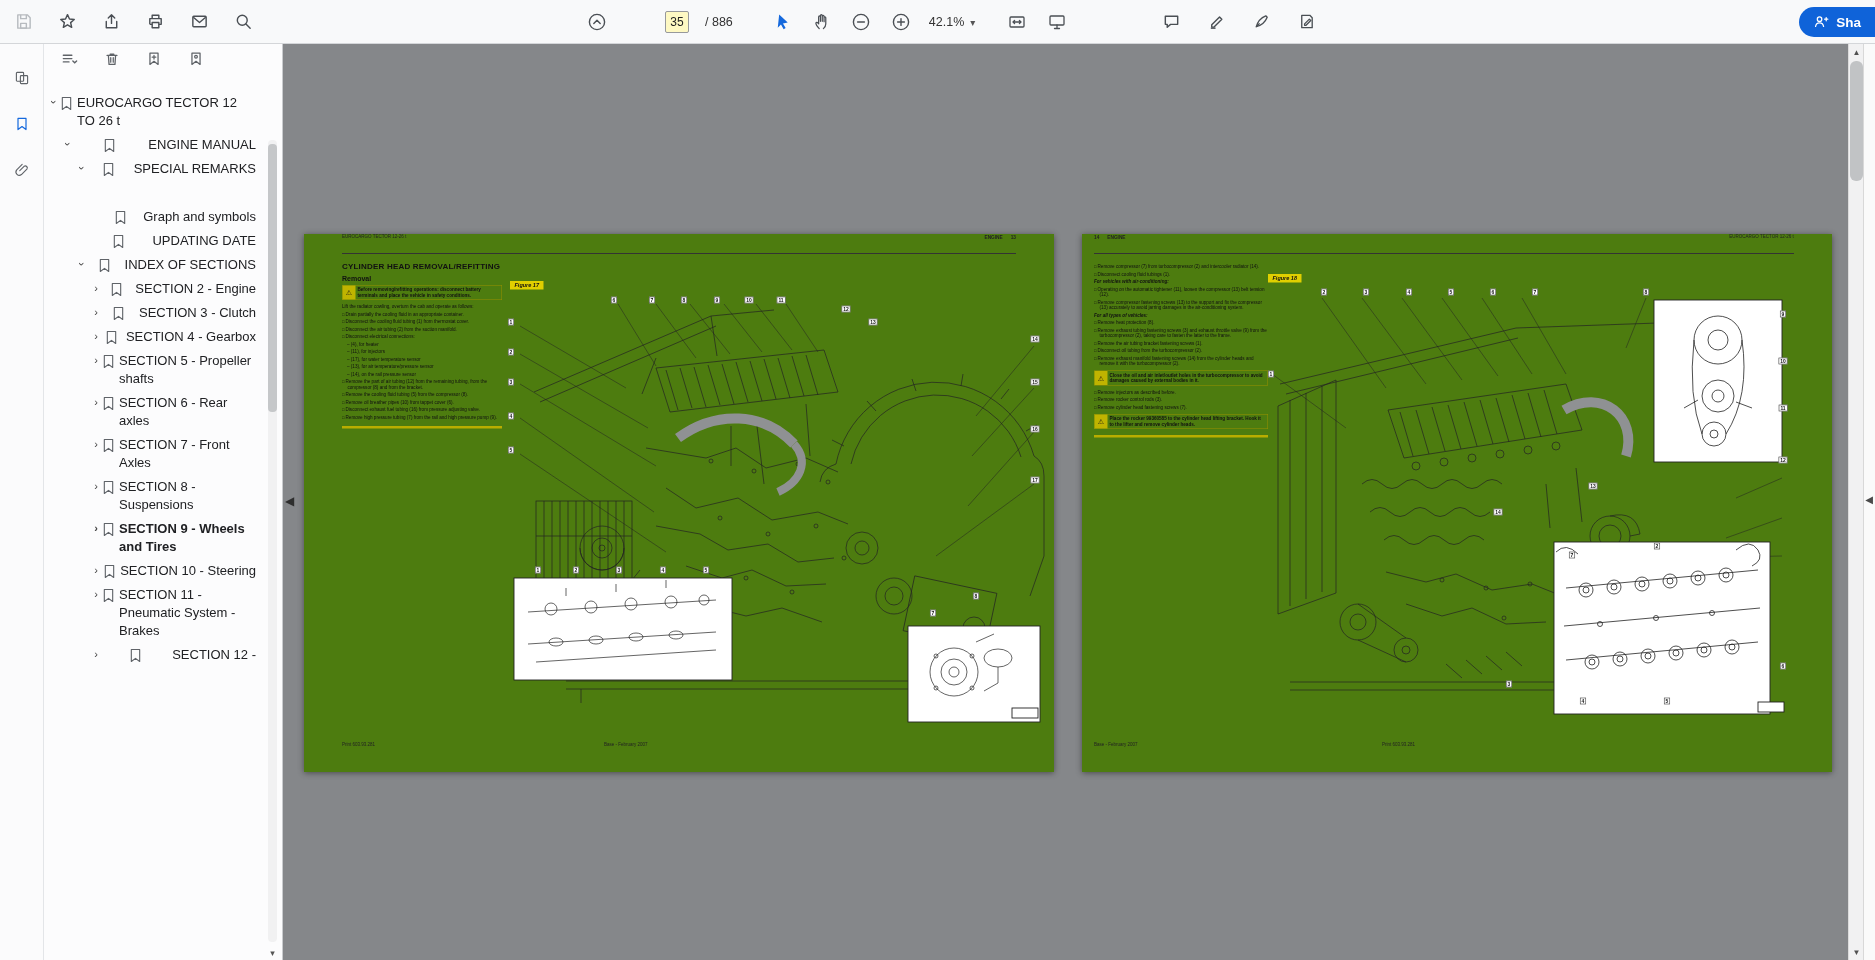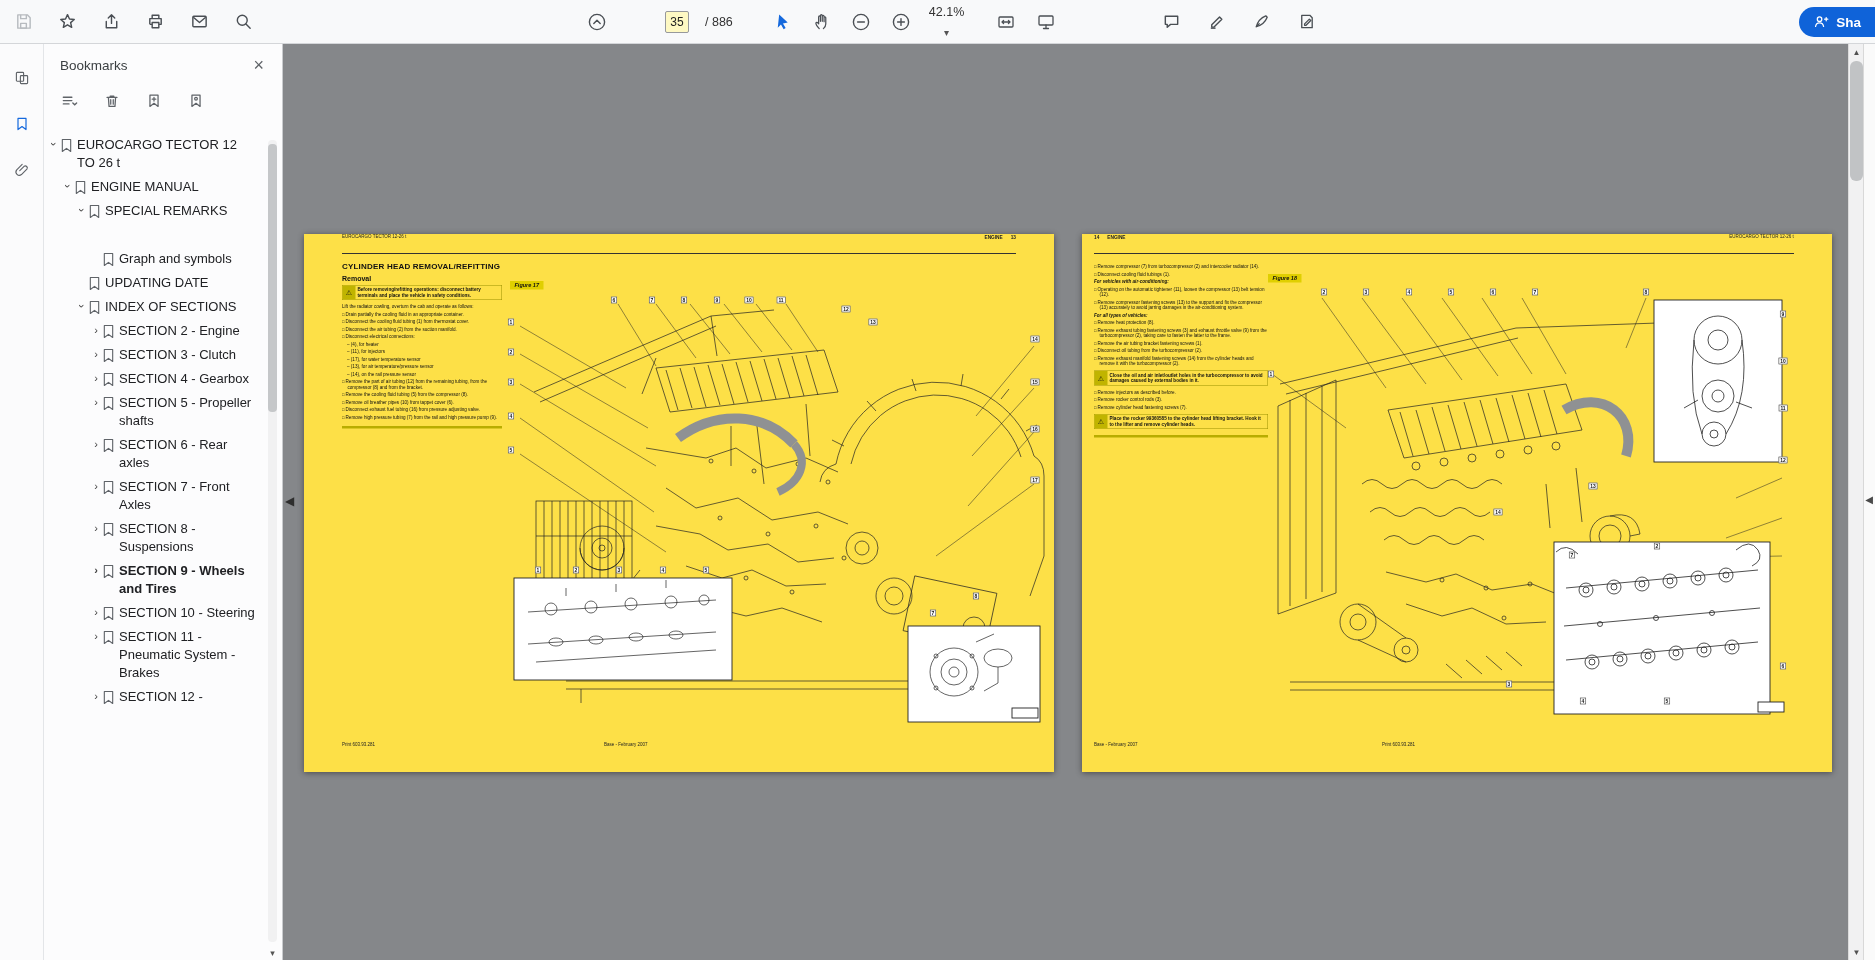--- a/index.html
+++ b/index.html
@@ -18,21 +18,21 @@
   .tb-center{ left:585px; gap:16px; }
   .tb-annot { left:1160px; gap:22px; }
   .tb-btn { background:none; border:none; padding:2px; display:flex; align-items:center;
     justify-content:center; color:#4a4f54; cursor:pointer; }
   .tb-btn svg { display:block; }
   .tb-btn.disabled { color:#b7bbbf; }
   .blue-fill { color:#1569dd; }
   .page-input { width:24px; height:22px; border:1px solid #97999c; background:#fef9c3;
     text-align:center; font-size:12px; color:#222; border-radius:2px; }
   .page-count { font-size:12.5px; color:#333; white-space:nowrap; }
-  .zoom-box { display:flex; align-items:center; gap:6px; font-size:12.5px; color:#333; cursor:pointer;flex-direction:column; }
+  .zoom-box { display:flex; align-items:center; gap:6px; font-size:12.5px; color:#333; cursor:pointer; }
   .g-caret-down::before { content:"▾"; font-size:10px; color:#555; }
   .share-btn { position:absolute; right:0; top:7px; height:30px; display:flex; align-items:center;
     gap:7px; background:#0f63d9; color:#fff; border:none; border-radius:15px 0 0 15px;
     padding:0 14px 0 14px; font-size:13.5px; font-weight:bold; cursor:pointer; }
 
   
   .nav-rail { position:absolute; left:0; top:44px; width:44px; bottom:0; background:#fbfbfc;
     border-right:1px solid #e3e5e8; display:flex; flex-direction:column; align-items:center;
     padding-top:20px; gap:18px; z-index:6; }
   .rail-btn { width:28px; height:28px; display:flex; align-items:center; justify-content:center;
@@ -42,34 +42,34 @@
   
   .bm-panel { position:absolute; left:44px; top:44px; width:239px; bottom:0; background:#fcfcfd;
     border-right:1px solid #c9cbce; overflow:hidden; z-index:5; }
   .bm-head { position:relative; height:42px; }
   .bm-title { position:absolute; left:16px; top:14px; font-size:13.5px; color:#3c4043; }
   .bm-close { position:absolute; right:12px; top:10px; background:none; border:none; color:#5f6368; cursor:pointer; }
   .g-close::before { content:"×"; font-size:18px; }
   .bm-tools { display:flex; align-items:center; gap:24px; padding-left:16px; height:30px; }
   .bm-tool { background:none; border:none; color:#5f6368; display:flex; align-items:center; gap:2px; padding:0; cursor:pointer; }
   .bm-tree { margin-top:14px; padding-right:26px; overflow:hidden; }
-  .bm-item { display:flex; align-items:flex-start; margin:6px 0; cursor:pointer; }
+  .bm-item { display:flex; align-items:flex-start; margin:6px 0; cursor:pointer;justify-content:space-between; }
   .bm-chev { width:12px; flex:none; font-size:11px; line-height:16px; color:#444; text-align:center; }
   .st-expanded .bm-chev::before { content:"›"; display:inline-block; transform:rotate(90deg); }
   .st-collapsed .bm-chev::before { content:"›"; }
   .bm-ico { flex:none; margin:2px 4px 0 0; }
   .bm-label { font-size:13px; line-height:18px; color:#202124; }
   .bm-scrollbar { position:absolute; right:5px; top:96px; bottom:18px; width:9px; background:#f1f1f2; border-radius:4px; }
   .bm-thumb { position:absolute; left:0; top:4px; width:9px; height:268px; background:#c5c7c9; border-radius:4px; cursor:pointer; }
   .bm-sdown { position:absolute; right:5px; bottom:2px; width:9px; text-align:center; font-size:9px; color:#555; background:none; border:none; padding:0; cursor:pointer; }
   .g-down-sm::before { content:"▾"; }
 
   
   .viewer { position:absolute; left:283px; top:44px; right:0; bottom:0; background:#85878a; }
-  .pdf-page { position:absolute; width:750px; height:538px; background:#fde047;
+  .pdf-page { position:absolute; width:750px; height:538px; background:#4d7c0f;
     box-shadow:0 1px 6px rgba(0,0,0,.45); overflow:hidden; }
   .page-left  { left:21px;  top:190px; }
   .page-right { left:799px; top:190px; }
 
   .pg-tiny { position:absolute; font-size:9px; color:#222; white-space:nowrap;
     transform:scale(.5); transform-origin:0 0; }
   .o-r { transform-origin:100% 0; }
   .pg-headgrp { display:flex; gap:16px; font-weight:bold; font-size:9.5px; }
   .pg-rule { position:absolute; top:19px; border-top:1px solid #333; height:0; }
   .pg-title { position:absolute; left:38px; top:23px; font-size:8px; font-weight:bold; color:#111; letter-spacing:.2px; }
@@ -268,24 +268,20 @@
       </svg>
   </button>
   <button class="rail-btn">
     <svg width="20" height="20" viewBox="0 0 20 20" fill="none" stroke="currentColor" stroke-width="1.4" stroke-linecap="round" stroke-linejoin="round">
         <path d="M7.2 10.8l5.4-5.4a2.5 2.5 0 0 1 3.5 3.5l-6.8 6.8a4.2 4.2 0 0 1-5.9-5.9L10.2 3"></path>
       </svg>
   </button>
 </nav>
 
 <aside class="bm-panel">
-  <div class="bm-head">
-    <span class="bm-title">Bookmarks</span>
-    <button class="bm-close"><span class="g-close"></span></button>
-  </div>
   <div class="bm-tools">
     <button class="bm-tool">
       <svg width="19" height="19" viewBox="0 0 20 20" fill="none" stroke="currentColor" stroke-width="1.4" stroke-linecap="round">
           <path d="M3.5 5.5h9M3.5 9h9M3.5 12.5h6"></path>
           <path d="M13.5 11.5l2 2 2-2"></path>
         </svg>
     </button>
     <button class="bm-tool">
       <svg width="18" height="18" viewBox="0 0 20 20" fill="none" stroke="currentColor" stroke-width="1.4" stroke-linecap="round" stroke-linejoin="round">
           <path d="M4.5 6h11M8 6V4.5h4V6M6 6l.7 10h6.6L14 6"></path>

